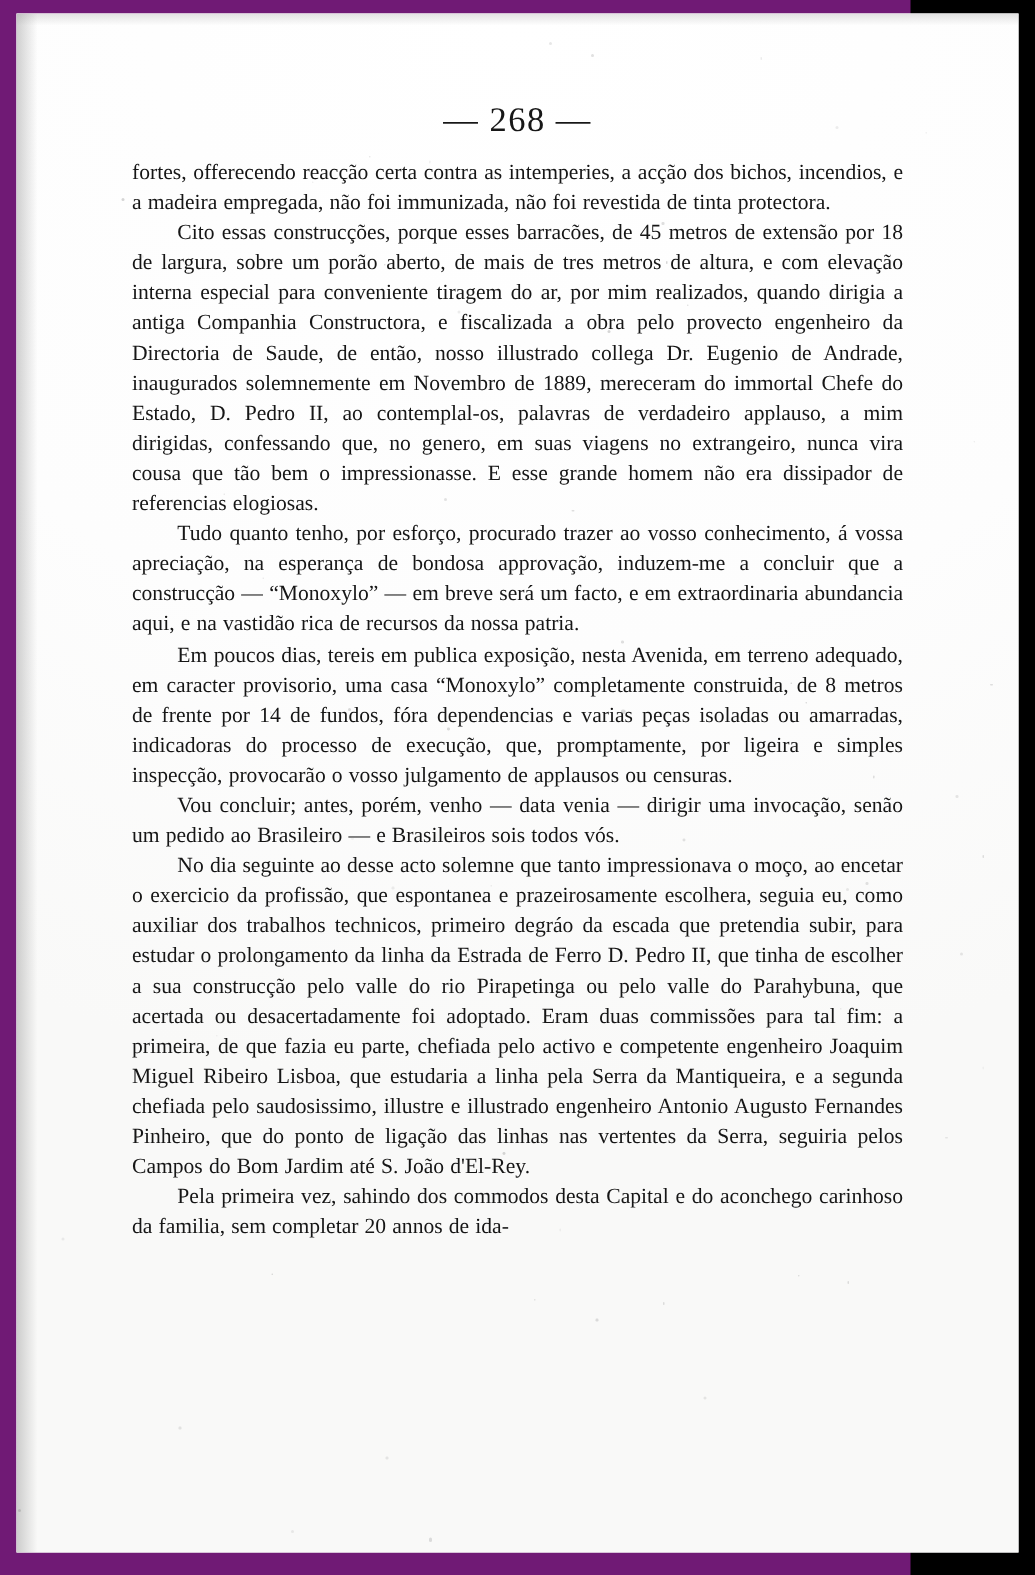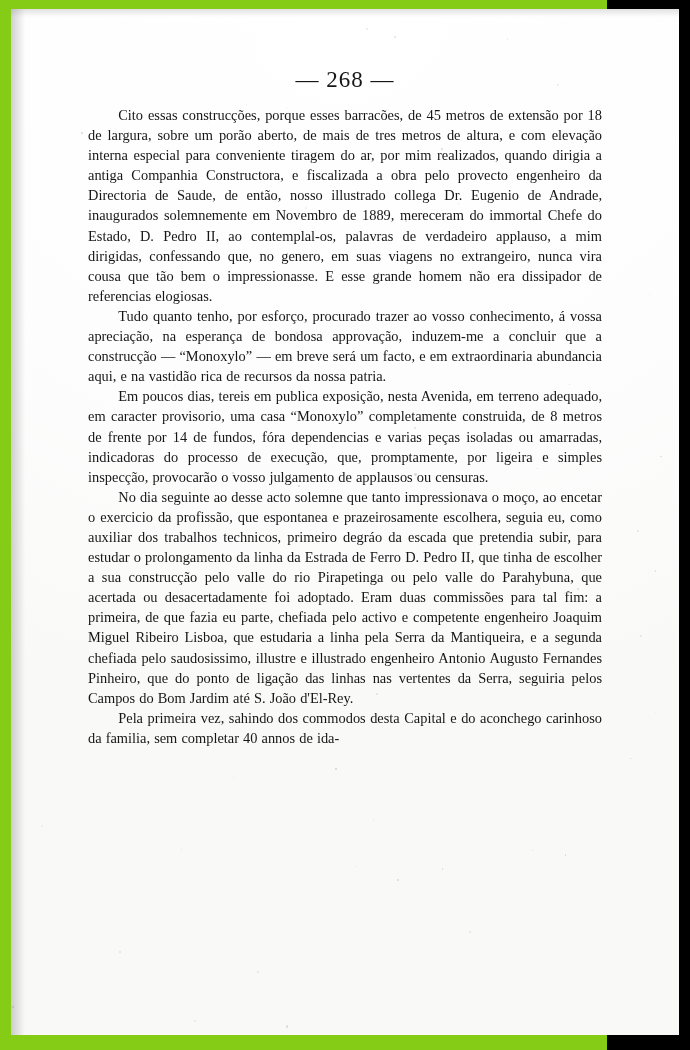--- a/index.html
+++ b/index.html
@@ -13,21 +13,21 @@
     height: 1050px;
     overflow: hidden;
     font-family: "Liberation Serif", "DejaVu Serif", serif;
   }
 
   
   #scan-frame {
     position: relative;
     width: 607px;
     height: 1050px;
-    background: #84cc16;
+    background: #701a75;
     box-sizing: border-box;
   }
 
   
   #paper {
     position: absolute;
     left: 11px;
     top: 9px;
     width: 668px;
     height: 1026px;
@@ -116,25 +116,27 @@
 <div id="scan-frame">
 
   <div id="paper">
 
     <div id="paper-shade-left"></div>
     <div id="paper-shade-top"></div>
 
     <div id="folio">— 268 —</div>
 
     <div id="textblock">
+      <p class="noindent">fortes, offerecendo reacção certa contra as intemperies, a acção dos bichos, incendios, e a madeira empregada, não foi immunizada, não foi revestida de tinta protectora.</p>
       <p>Cito essas construcções, porque esses barracões, de 45 metros de extensão por 18 de largura, sobre um porão aberto, de mais de tres metros de altura, e com elevação interna especial para conveniente tiragem do ar, por mim realizados, quando dirigia a antiga Companhia Constructora, e fiscalizada a obra pelo provecto engenheiro da Directoria de Saude, de então, nosso illustrado collega Dr. Eugenio de Andrade, inaugurados solemnemente em Novembro de 1889, mereceram do immortal Chefe do Estado, D. Pedro II, ao contemplal-os, palavras de verdadeiro applauso, a mim dirigidas, confessando que, no genero, em suas viagens no extrangeiro, nunca vira cousa que tão bem o impressionasse. E esse grande homem não era dissipador de referencias elogiosas.</p>
       <p>Tudo quanto tenho, por esforço, procurado trazer ao vosso conhecimento, á vossa apreciação, na esperança de bondosa approvação, induzem-me a concluir que a construcção — “Monoxylo” — em breve será um facto, e em extraordinaria abundancia aqui, e na vastidão rica de recursos da nossa patria.</p>
       <p>Em poucos dias, tereis em publica exposição, nesta Avenida, em terreno adequado, em caracter provisorio, uma casa “Monoxylo” completamente construida, de 8 metros de frente por 14 de fundos, fóra dependencias e varias peças isoladas ou amarradas, indicadoras do processo de execução, que, promptamente, por ligeira e simples inspecção, provocarão o vosso julgamento de applausos ou censuras.</p>
+      <p>Vou concluir; antes, porém, venho — data venia — dirigir uma invocação, senão um pedido ao Brasileiro — e Brasileiros sois todos vós.</p>
       <p>No dia seguinte ao desse acto solemne que tanto impressionava o moço, ao encetar o exercicio da profissão, que espontanea e prazeirosamente escolhera, seguia eu, como auxiliar dos trabalhos technicos, primeiro degráo da escada que pretendia subir, para estudar o prolongamento da linha da Estrada de Ferro D. Pedro II, que tinha de escolher a sua construcção pelo valle do rio Pirapetinga ou pelo valle do Parahybuna, que acertada ou desacertadamente foi adoptado. Eram duas commissões para tal fim: a primeira, de que fazia eu parte, chefiada pelo activo e competente engenheiro Joaquim Miguel Ribeiro Lisboa, que estudaria a linha pela Serra da Mantiqueira, e a segunda chefiada pelo saudosissimo, illustre e illustrado engenheiro Antonio Augusto Fernandes Pinheiro, que do ponto de ligação das linhas nas vertentes da Serra, seguiria pelos Campos do Bom Jardim até S. João d'El-Rey.</p>
-      <p>Pela primeira vez, sahindo dos commodos desta Capital e do aconchego carinhoso da familia, sem completar 40 annos de ida-</p>
+      <p>Pela primeira vez, sahindo dos commodos desta Capital e do aconchego carinhoso da familia, sem completar 20 annos de ida-</p>
     </div>
 
     <div id="speckles">
         <div class="speck" style="width: 0.8px; height: 0.8px; left: 605.6px; top: 78.6px; opacity: 0.22;"></div>
         <div class="speck" style="width: 2.15px; height: 2.15px; left: 394.3px; top: 210.9px; opacity: 0.64;"></div>
         <div class="speck" style="width: 1.71px; height: 1.71px; left: 510px; top: 566.1px; opacity: 0.63;"></div>
         <div class="speck" style="width: 1.32px; height: 1.32px; left: 430.4px; top: 139.3px; opacity: 0.51;"></div>
         <div class="speck" style="width: 1.61px; height: 1.61px; left: 221.7px; top: 767.8px; opacity: 0.47;"></div>
         <div class="speck" style="width: 2.14px; height: 2.14px; left: 568.3px; top: 709.2px; opacity: 0.56;"></div>
         <div class="speck" style="width: 1.72px; height: 1.72px; left: 643.6px; top: 560.8px; opacity: 0.51;"></div>

